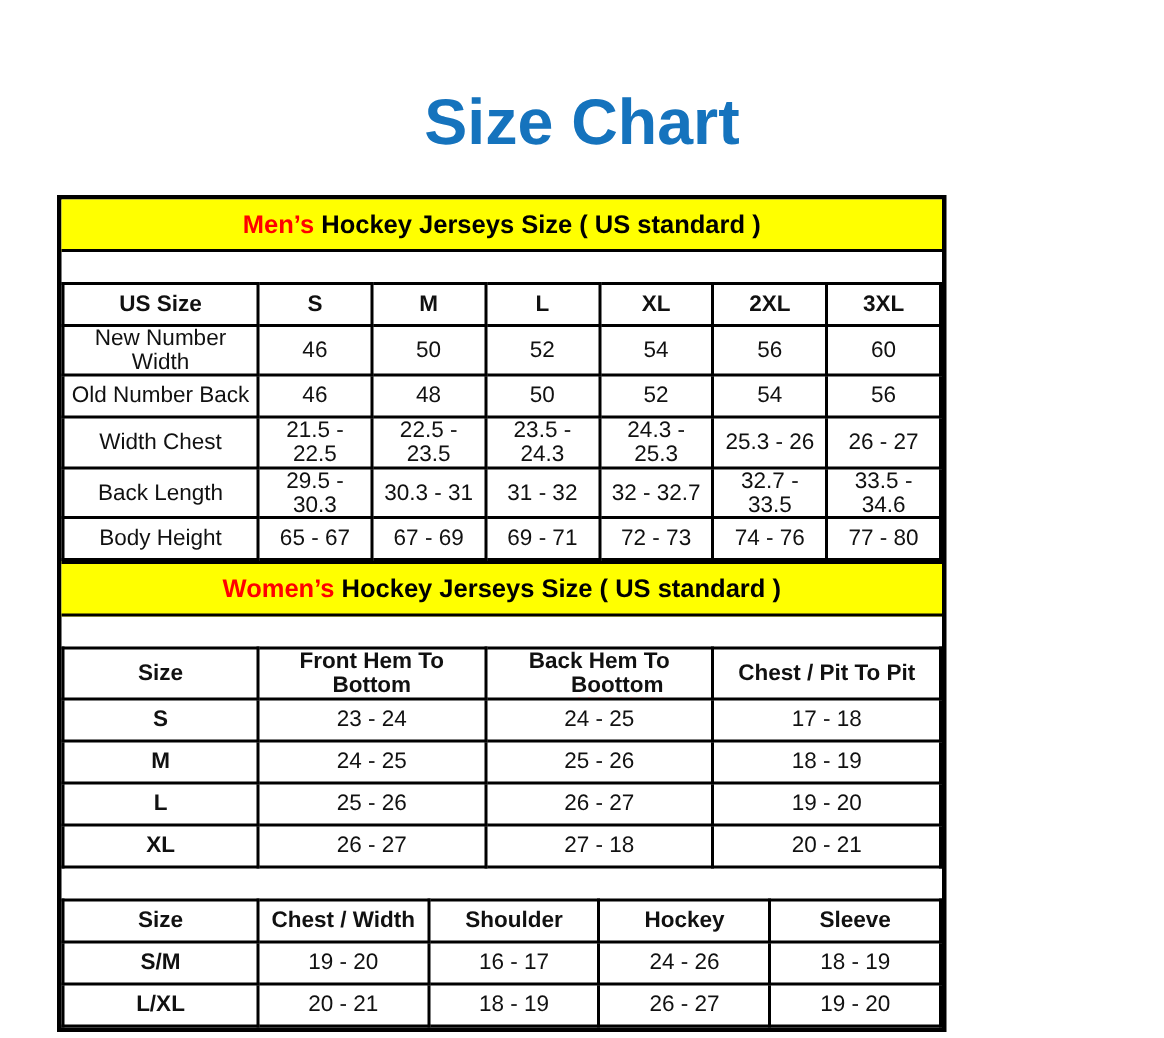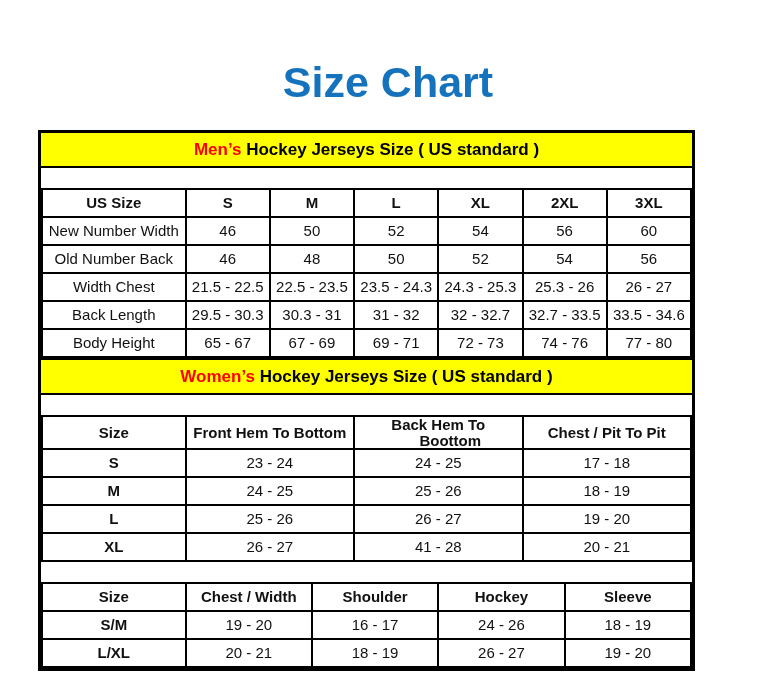--- a/index.html
+++ b/index.html
@@ -17,21 +17,21 @@
   .title {
     margin: 56px 0 0 0;
     text-align: center;
     font-size: 43px;
     font-weight: 700;
     color: #1573bd;
     line-height: 1.25;
   }
   .chart {
     margin: 20px 43px 0 38px;
-    width: 657px;
+    width: 593px;
     border: 3px solid #000000;
     box-sizing: border-box;
     background: #ffffff;
   }
   .banner {
     background: #ffff00;
     height: 33px;
     line-height: 33px;
     text-align: center;
     font-size: 17px;
@@ -180,21 +180,21 @@
           </tr>
           <tr>
             <td class="rowlabel">L</td>
             <td>25 - 26</td>
             <td>26 - 27</td>
             <td>19 - 20</td>
           </tr>
           <tr>
             <td class="rowlabel">XL</td>
             <td>26 - 27</td>
-            <td>41 - 28</td>
+            <td>27 - 18</td>
             <td>20 - 21</td>
           </tr>
         </tbody>
       </table>
 
     <table class="tbl youth">
         <thead>
           <tr>
             <th>Size</th>
             <th>Chest / Width</th>

